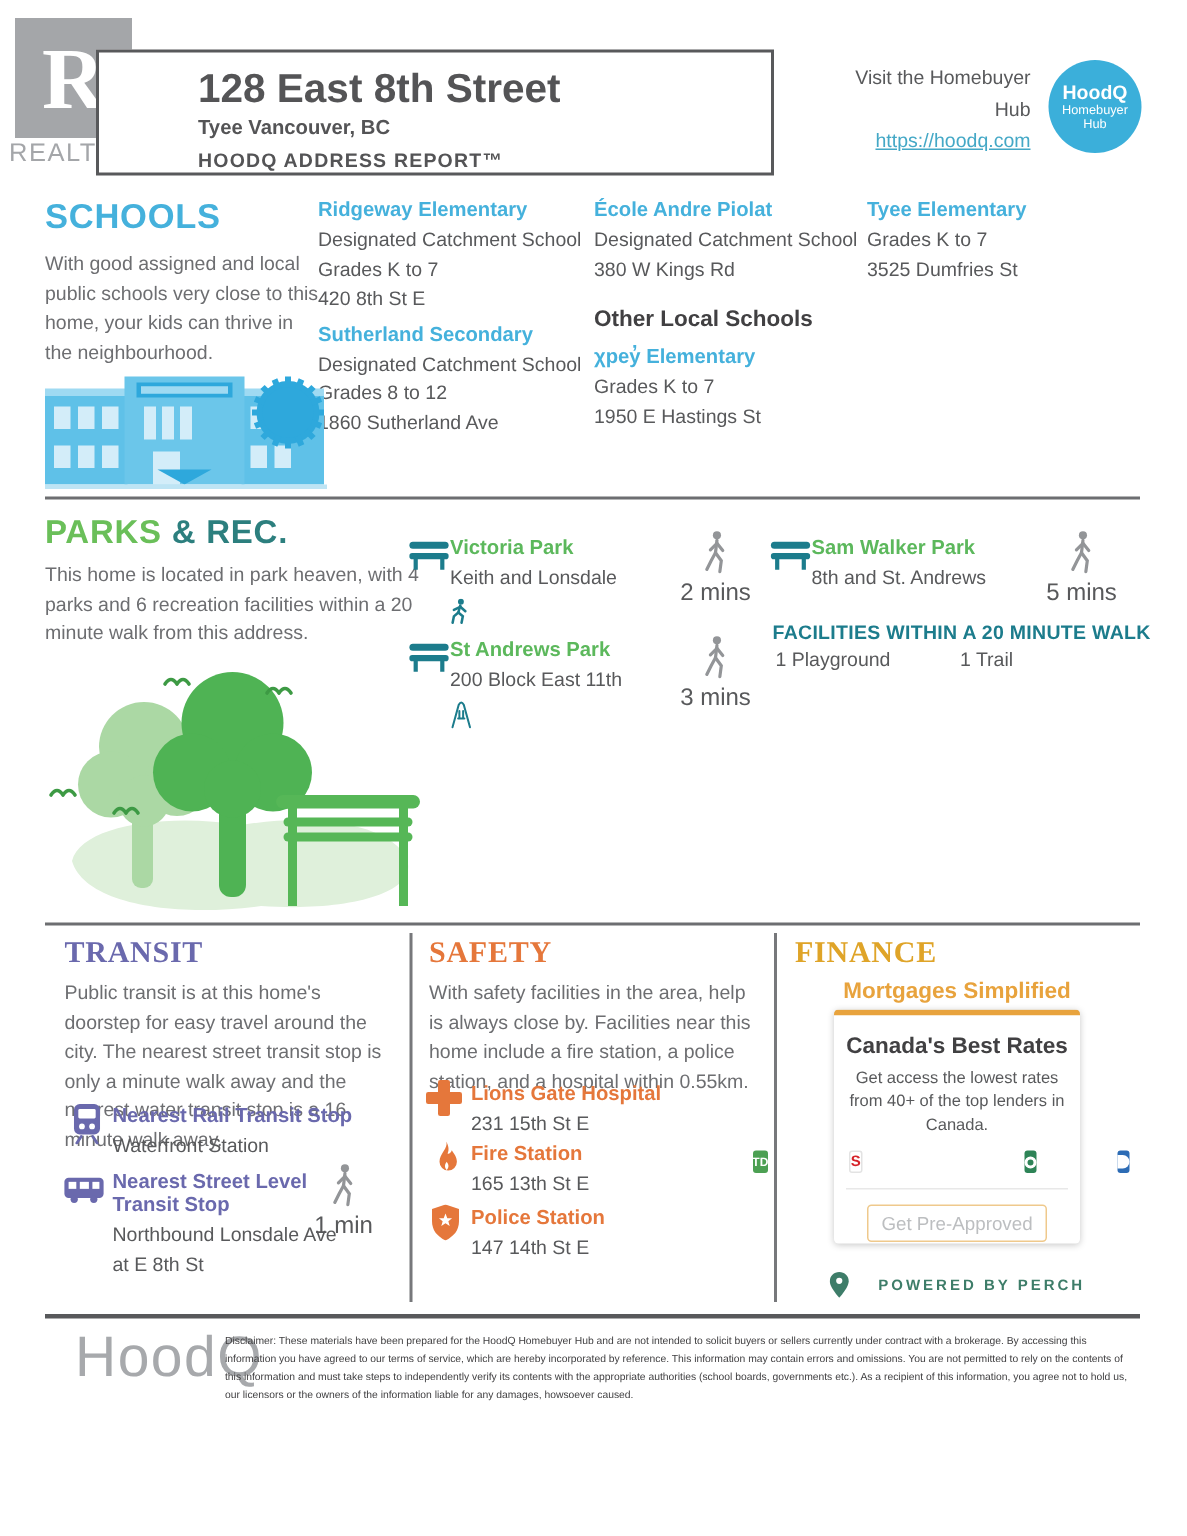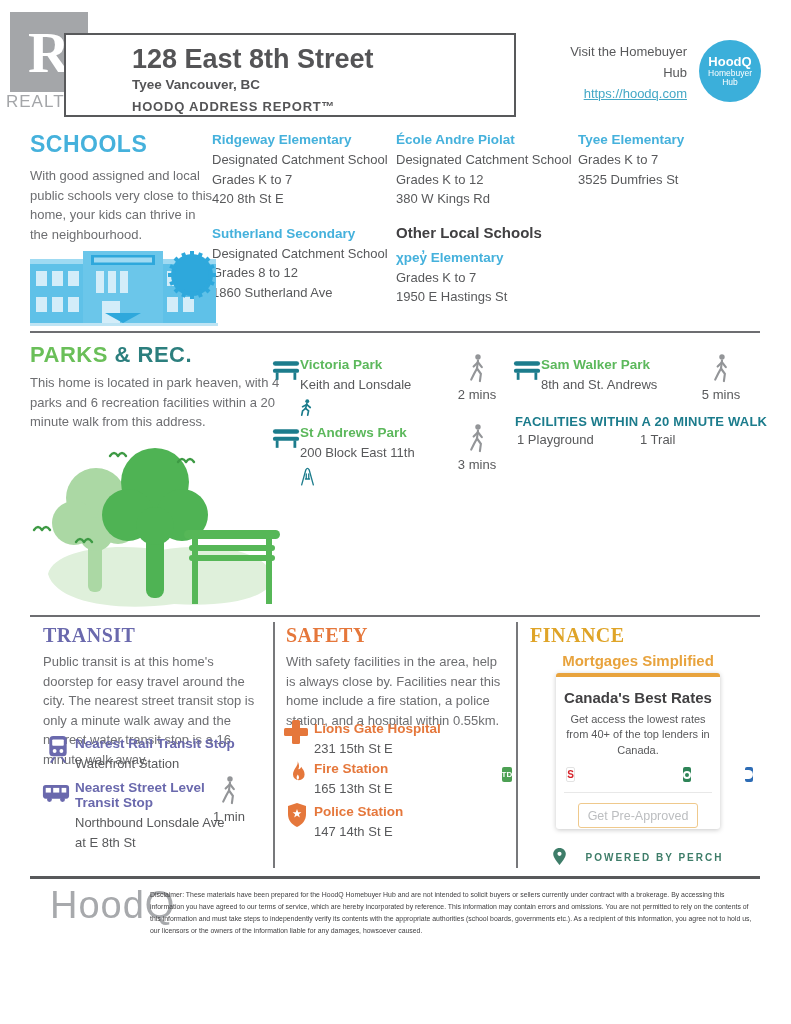--- a/index.html
+++ b/index.html
@@ -29,30 +29,30 @@
 
   
   .sec-desc { font-size:13px; color:#6D6E71; line-height:1.5; }
   .sub { font-size:13px; color:#58595B; line-height:1.5; }
 
   
   .schools-title { left:30px; top:131px; font-size:23px; font-weight:bold; color:#45B1DC; letter-spacing:0.5px; }
   .schools-desc { left:30px; top:166px; width:186px; }
   .school-col { top:132px; width:182px; }
   .school-entry .name { font-size:13.5px; font-weight:bold; color:#45B1DC; margin-bottom:3px; }
-  .school-entry + .school-entry { margin-top:17px; }
+  .school-entry + .school-entry { margin-top:6px; }
   .other-title { font-size:15px; font-weight:bold; color:#414042; margin:15px 0 9px 0; }
   .divider { left:30px; width:730px; height:2px; background:#6D6E71; }
 
   
   .parks-title { left:30px; top:342px; font-size:22px; font-weight:bold; letter-spacing:0.5px; }
   .parks-title .g { color:#6ABF59; } .parks-title .t { color:#2C7F7E; }
   .parks-desc { left:30px; top:373px; width:256px; }
   .park-entry .name { font-size:13.5px; font-weight:bold; color:#5CB85C; margin-bottom:3px; }
-  .walk-block { width:50px; text-align:center; color:#58595B; font-size:13px; }
+  .walk-block { width:50px; text-align:center; color:#58595B; font-size:16px; }
   .walk-block svg { display:block; margin:0 auto 4px auto; }
   .fac-title { left:515px; top:414px; font-size:13px; font-weight:bold; color:#1C7C8C; letter-spacing:0.2px; }
   .fac-item { top:432px; font-size:13px; color:#58595B; }
 
   
   .vline { top:622px; width:2px; height:246px; background:#77787B; }
   .col-title { font-size:20px; font-weight:bold; letter-spacing:0.5px;font-family:Liberation Serif, serif; }
   .poi .name { font-size:13.5px; font-weight:bold; margin-bottom:3px; }
   .transit-accent { color:#6A69AD; }
   .safety-accent { color:#E5773B; }
@@ -118,21 +118,20 @@
     <div class="sub">Designated Catchment School</div>
     <div class="sub">Grades 8 to 12</div>
     <div class="sub">1860 Sutherland Ave</div>
   </div>
 </div>
 
 <div class="abs school-col" style="left:396px;">
   <div class="school-entry">
     <div class="name">École Andre Piolat</div>
     <div class="sub">Designated Catchment School</div>
-    <div class="sub">Grades K to 12</div>
     <div class="sub">380 W Kings Rd</div>
   </div>
   <div class="other-title">Other Local Schools</div>
   <div class="school-entry">
     <div class="name">χpey̓ Elementary</div>
     <div class="sub">Grades K to 7</div>
     <div class="sub">1950 E Hastings St</div>
   </div>
 </div>
 

